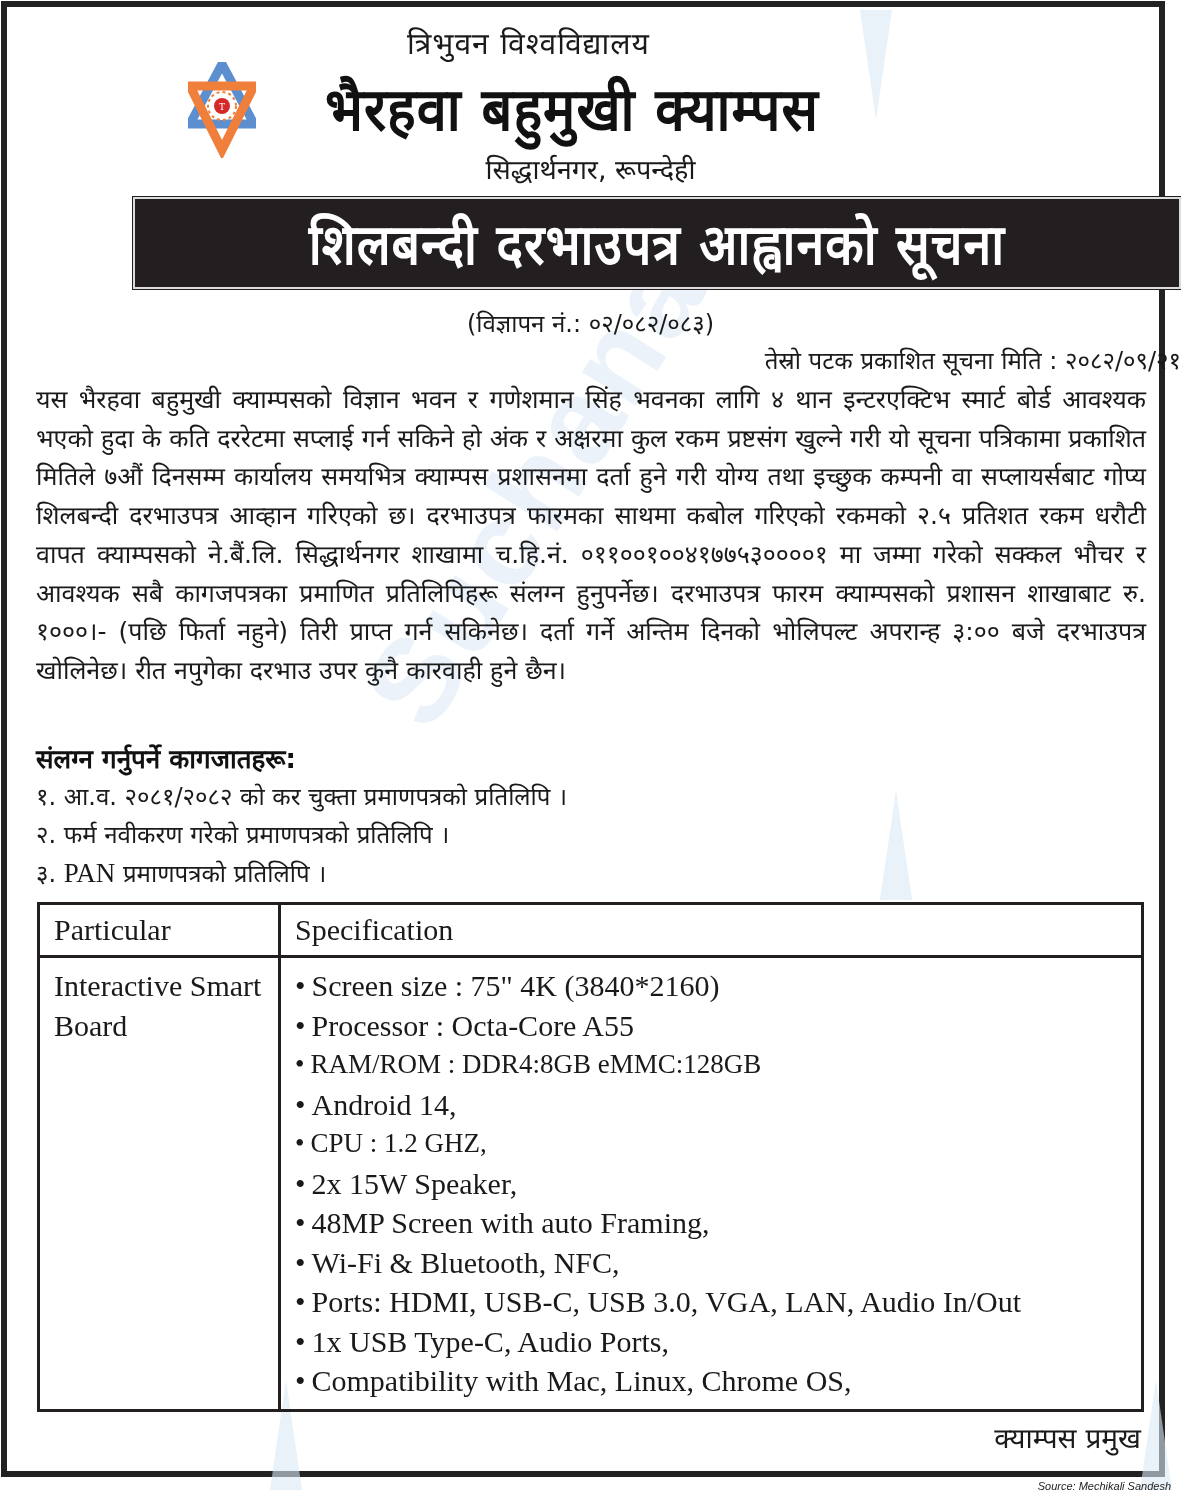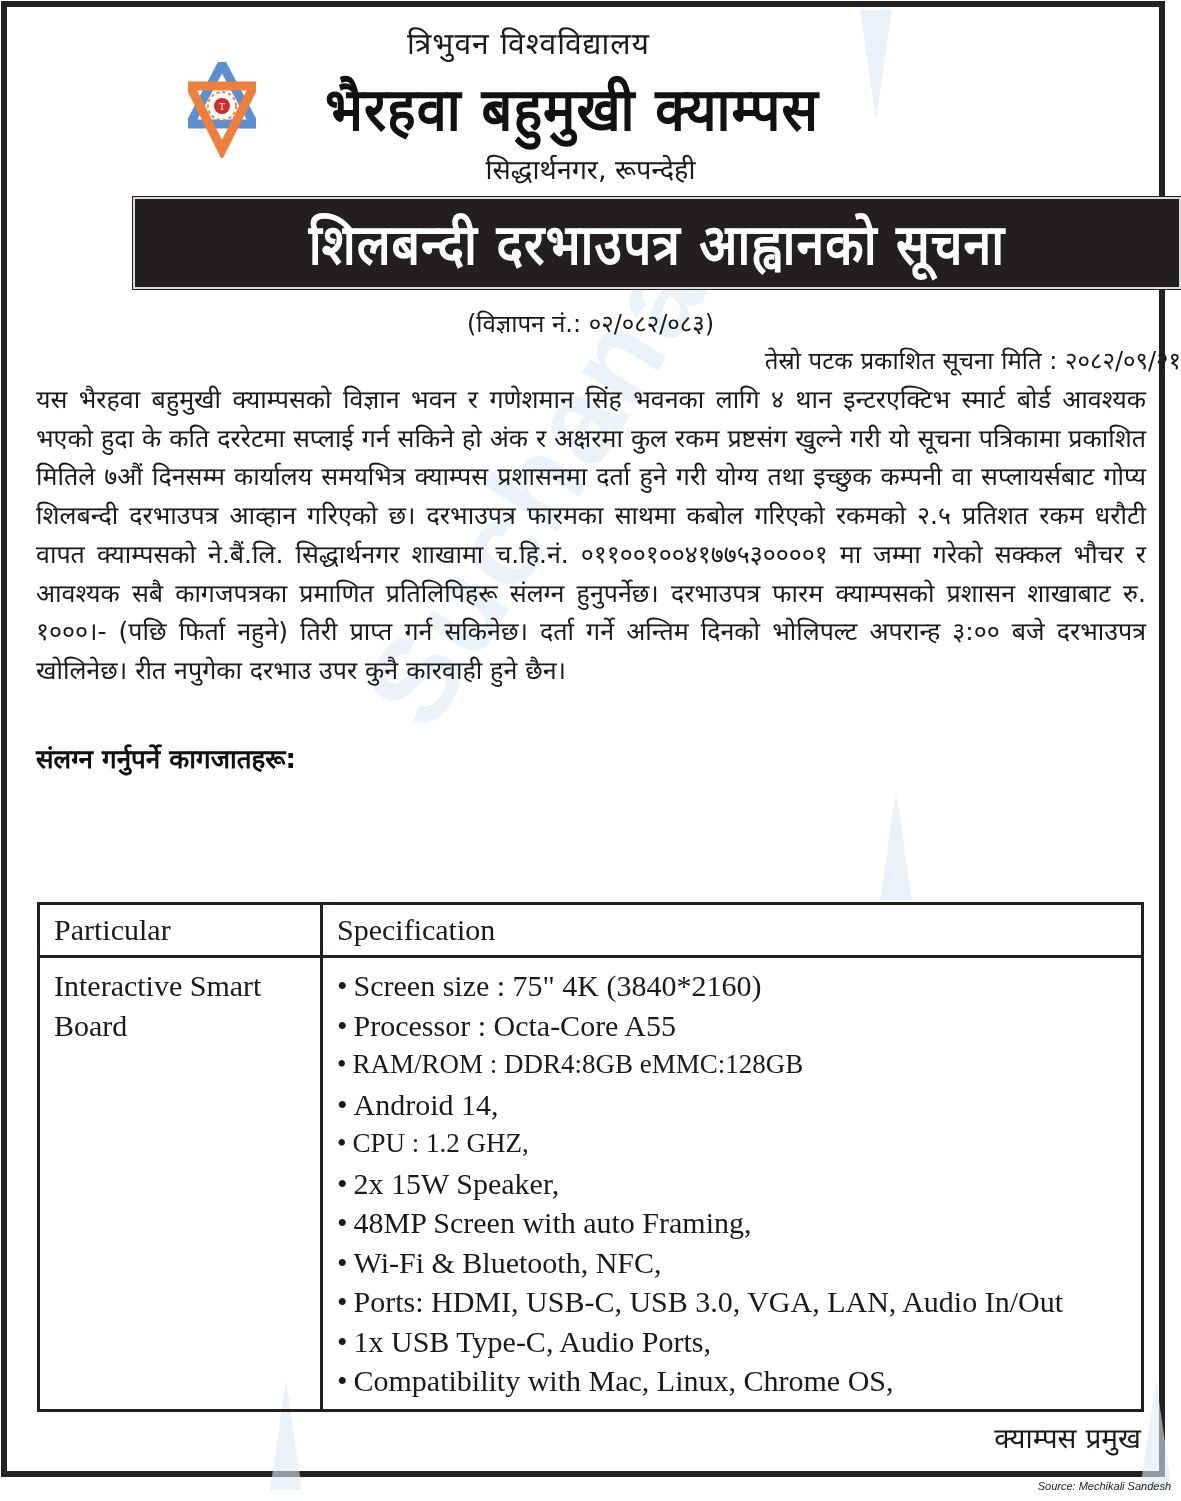--- a/index.html
+++ b/index.html
@@ -67,21 +67,21 @@
     .docs-list li { font-size: 24px; line-height: 38px; color: #1a1a1a; }
     .docs-list .latin { font-family: "Liberation Serif", serif; font-size: 27px; }
 
     .spec-table {
       position: absolute; left: 37px; top: 902px; width: 1107px; height: 499px;
       border: 3px solid #231f20; border-collapse: collapse;
       font-family: "Liberation Serif", serif; color: #1a1a1a;
     }
     .spec-table th, .spec-table td { border: 3px solid #231f20; vertical-align: top; text-align: left; font-weight: normal; }
     .spec-table th { height: 53px; font-size: 30px; padding: 8px 14px 0 14px; }
-    .spec-table th.col1 { width: 283px; }
+    .spec-table th.col1 { width: 241px; }
     .spec-table td { font-size: 30px; padding: 8px 14px; }
     .spec-table td.particular { line-height: 40px; }
     .spec-list { list-style: none; }
     .spec-list li { line-height: 39.5px; white-space: nowrap; }
     .spec-list li.small { font-size: 27px; }
     .spec-list li::before { content: "\2022"; margin-right: 6px; }
 
     .signature {
       position: absolute; right: 40px; top: 1418px; font-size: 28px; color: #1a1a1a;
     }
@@ -120,20 +120,32 @@
   <span>शिलबन्दी दरभाउपत्र आह्वानको सूचना</span>
 </div>
 
 <div class="notice-no">(विज्ञापन नं.: ०२/०८२/०८३)</div>
 <div class="pub-date">तेस्रो पटक प्रकाशित सूचना मिति : २०८२/०९/२१</div>
 
 <p class="body-text">यस भैरहवा बहुमुखी क्याम्पसको विज्ञान भवन र गणेशमान सिंह भवनका लागि ४ थान इन्टरएक्टिभ स्मार्ट बोर्ड आवश्यक भएको हुदा के कति दररेटमा सप्लाई गर्न सकिने हो अंक र अक्षरमा कुल रकम प्रष्टसंग खुल्ने गरी यो सूचना पत्रिकामा प्रकाशित मितिले ७औं दिनसम्म कार्यालय समयभित्र क्याम्पस प्रशासनमा दर्ता हुने गरी योग्य तथा इच्छुक कम्पनी वा सप्लायर्सबाट गोप्य शिलबन्दी दरभाउपत्र आव्हान गरिएको छ।  दरभाउपत्र फारमका साथमा कबोल गरिएको रकमको २.५ प्रतिशत रकम धरौटी वापत क्याम्पसको ने.बैं.लि. सिद्धार्थनगर शाखामा च.हि.नं. ०११००१००४१७७५३००००१ मा जम्मा गरेको सक्कल भौचर र आवश्यक सबै कागजपत्रका प्रमाणित प्रतिलिपिहरू संलग्न हुनुपर्नेछ। दरभाउपत्र फारम क्याम्पसको प्रशासन शाखाबाट रु. १०००।- (पछि फिर्ता नहुने) तिरी प्राप्त गर्न सकिनेछ। दर्ता गर्ने अन्तिम दिनको भोलिपल्ट अपरान्ह ३:०० बजे दरभाउपत्र खोलिनेछ। रीत नपुगेका दरभाउ उपर कुनै कारवाही हुने छैन।</p>
 
 <div class="docs-heading">संलग्न गर्नुपर्ने कागजातहरू:</div>
 <ul class="docs-list">
+  <li>
+    <span>१.</span>
+    <span>आ.व. २०८१/२०८२ को कर चुक्ता प्रमाणपत्रको प्रतिलिपि ।</span>
+  </li>
+  <li>
+    <span>२.</span>
+    <span>फर्म नवीकरण गरेको प्रमाणपत्रको प्रतिलिपि ।</span>
+  </li>
+  <li>
+    <span>३.</span>
+    <span class="latin">PAN</span><span> प्रमाणपत्रको प्रतिलिपि ।</span>
+  </li>
 </ul>
 
 <table class="spec-table">
   <thead>
     <tr>
       <th class="col1">Particular</th>
       <th>Specification</th>
     </tr>
   </thead>
   <tbody>

